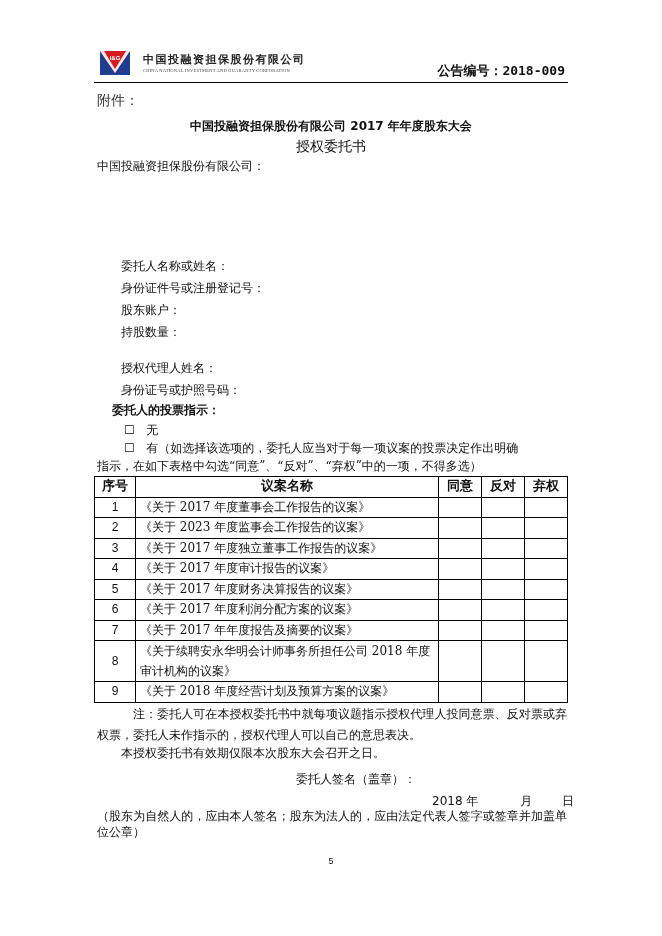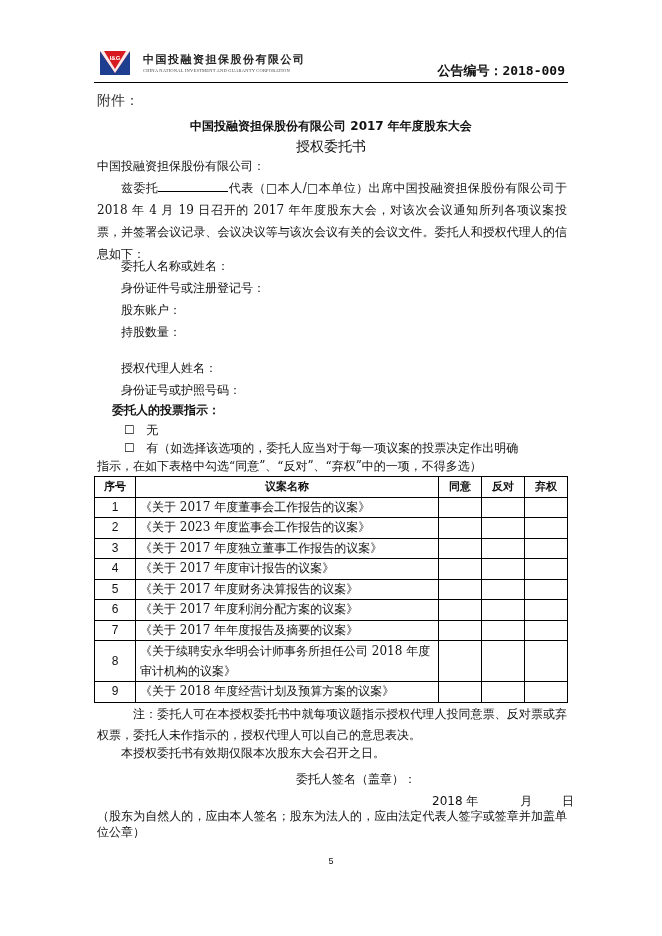--- a/index.html
+++ b/index.html
@@ -20,21 +20,21 @@
   .title2 { left: 0; width: 662px; text-align: center; top: 138px; font-size: 14px; font-weight: normal; font-family: "DejaVu Sans", sans-serif; }
   .bold { font-weight: bold; }
   .sans { font-family: "DejaVu Sans", sans-serif; }
 
   .para { position: absolute; left: 97px; width: 470px; font-size: 12px; line-height: 22px; text-align: justify; }
   .blank { display: inline-block; width: 70px; border-bottom: 1px solid #000; height: 12px; vertical-align: baseline; }
 
   
   table.votes { position: absolute; left: 94px; top: 476px; width: 474px; border-collapse: collapse; font-size: 12px; }
   table.votes td, table.votes th { border: 1px solid #000; padding: 0 4px; height: 19.5px; line-height: 19px; }
-  table.votes th { font-weight: bold; font-family: Liberation Sans, sans-serif; font-size: 11px; }
+  table.votes th { font-weight: bold; font-family: Liberation Mono, monospace; font-size: 13px; }
   .c-no { width: 32px; text-align: center; font-family: "Liberation Sans", sans-serif; }
   .c-name { text-align: left; }
   .c-vote { width: 34px; }
   .tall td { height: 40px; }
   .tall .c-name { line-height: 20px; }
 
   .pagenum { position: absolute; left: 0; width: 662px; top: 856px; text-align: center; font-size: 9px; font-family: "Liberation Sans", sans-serif; }
 </style>
 </head>
 <body>
@@ -51,23 +51,20 @@
   <div class="hdr-company">中国投融资担保股份有限公司</div>
   <div class="hdr-company-en">CHINA NATIONAL INVESTMENT AND GUARANTY CORPORATION</div>
   <div class="hdr-notice">公告编号：2018-009</div>
   <div class="hdr-rule"></div>
 
   <div class="t attach">附件：</div>
   <div class="t title1">中国投融资担保股份有限公司 2017 年年度股东大会</div>
   <div class="t title2">授权委托书</div>
 
   <div class="para" style="top:155px;">中国投融资担保股份有限公司：</div>
-  <div class="para" style="top:177px; text-indent:24px;">
-    <span>兹委托</span><span class="blank"></span><span>代表（□本人/□本单位）出席中国投融资担保股份有限</span><span>公司于 2018 年 4 月 19 日召开的 2017 年年度股东大会，对该次会议通知所列各项议案投票，并签署会议记录、会议决议等与该次会议有关的会议文件。委托人和授权代理人的信息如下：</span>
-  </div>
 
   <div class="t" style="left:121px; top:258px;">委托人名称或姓名：</div>
   <div class="t" style="left:121px; top:280px;">身份证件号或注册登记号：</div>
   <div class="t" style="left:121px; top:302px;">股东账户：</div>
   <div class="t" style="left:121px; top:324px;">持股数量：</div>
   <div class="t" style="left:121px; top:360px;">授权代理人姓名：</div>
   <div class="t" style="left:121px; top:382px;text-align:center;">身份证号或护照号码：</div>
 
   <div class="t bold sans" style="left:112px; top:402px;">委托人的投票指示：</div>
 

